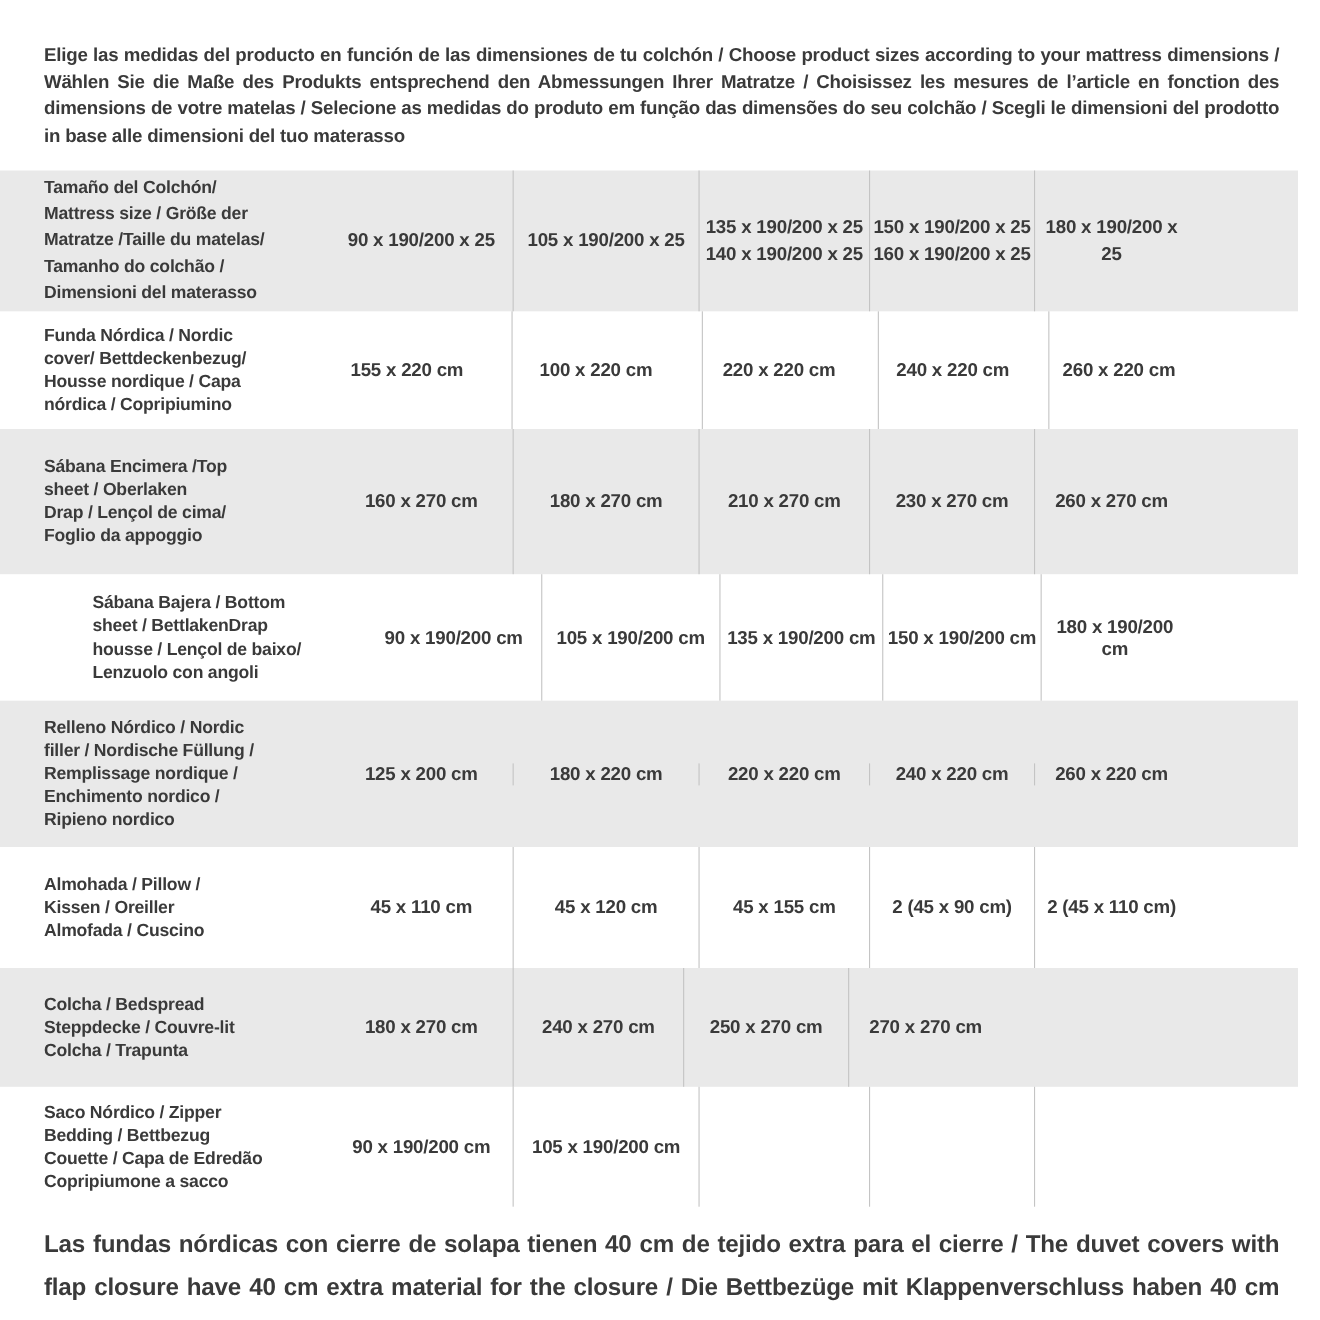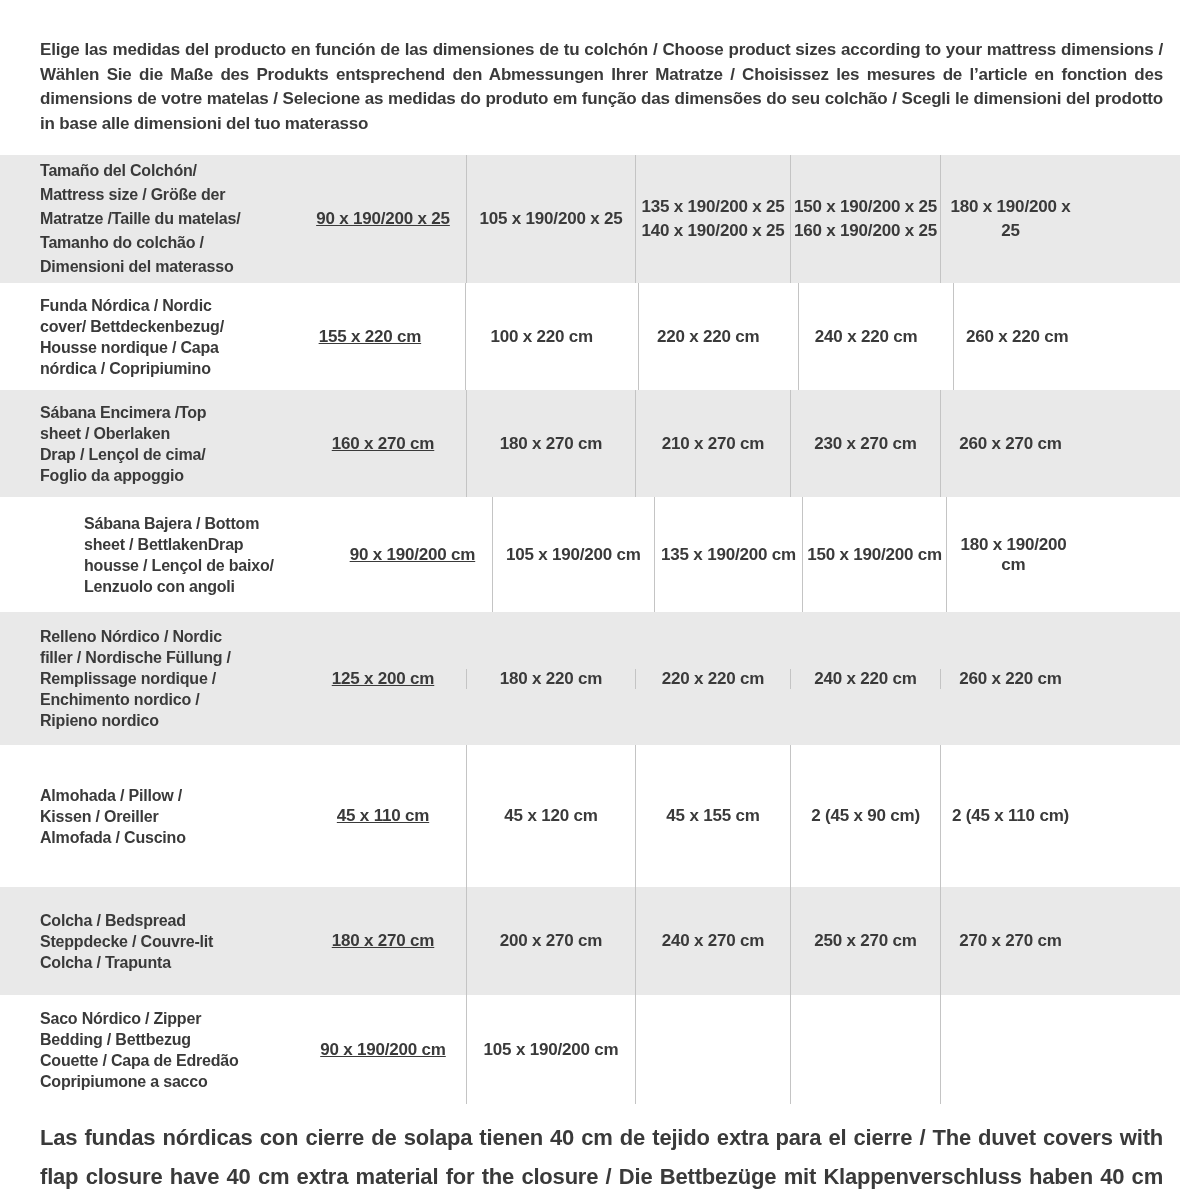--- a/index.html
+++ b/index.html
@@ -26,44 +26,44 @@
     width:1180px;
   }
   .trow{
     display:flex;
     align-items:stretch;
     width:100%;
   }
   .trow.gray{background:var(--gray);}
   .r1{height:128px;}
   .r2{height:107px;gap:20px;}
-  .r3{height:107px;}
+  .r3{height:132px;}
   .r4{height:115px;padding-left:44px;}
   .r5{height:133px;align-items:center;}
-  .r6{height:142px;}
+  .r6{height:110px;}
   .r7{height:108px;}
   .r8{height:109px;}
   .cell{
     display:flex;
     align-items:center;
     justify-content:center;
     font-size:17px;
     letter-spacing:-0.2px;
     white-space:pre-line;
     text-align:center;
   }
   .c-label{
     width:300px;
     padding-left:40px;
     justify-content:flex-start;
     text-align:left;
     font-size:16px;
     line-height:21px;
   }
-  .c2{width:166px;text-decoration:underline;}
+  .c2{width:166px;}
   .c3{width:169px;border-left:1.5px solid var(--divider);}
   .c4{width:155px;border-left:1.5px solid var(--divider);}
   .c5{width:150px;border-left:1.5px solid var(--divider);}
   .c6{width:240px;border-left:1.5px solid var(--divider);padding-right:100px;}
   .hdr .cell{line-height:24px;}
   .footer-note{
     margin:14px 37px 0 40px;
     font-size:22px;
     line-height:39px;
     text-align:justify;
@@ -150,21 +150,20 @@
     <div class="cell c4">45 x 155 cm</div>
     <div class="cell c5">2 (45 x 90 cm)</div>
     <div class="cell c6">2 (45 x 110 cm)</div>
   </div>
 
   <div class="trow gray r7">
     <div class="cell c-label">Colcha / Bedspread
 Steppdecke / Couvre-lit
 Colcha / Trapunta</div>
     <div class="cell c2">180 x 270 cm</div>
-    <div class="cell c3">200 x 270 cm</div>
     <div class="cell c4">240 x 270 cm</div>
     <div class="cell c5">250 x 270 cm</div>
     <div class="cell c6">270 x 270 cm</div>
   </div>
 
   <div class="trow r8">
     <div class="cell c-label">Saco Nórdico / Zipper
 Bedding / Bettbezug
 Couette  / Capa de Edredão
 Copripiumone a sacco</div>

